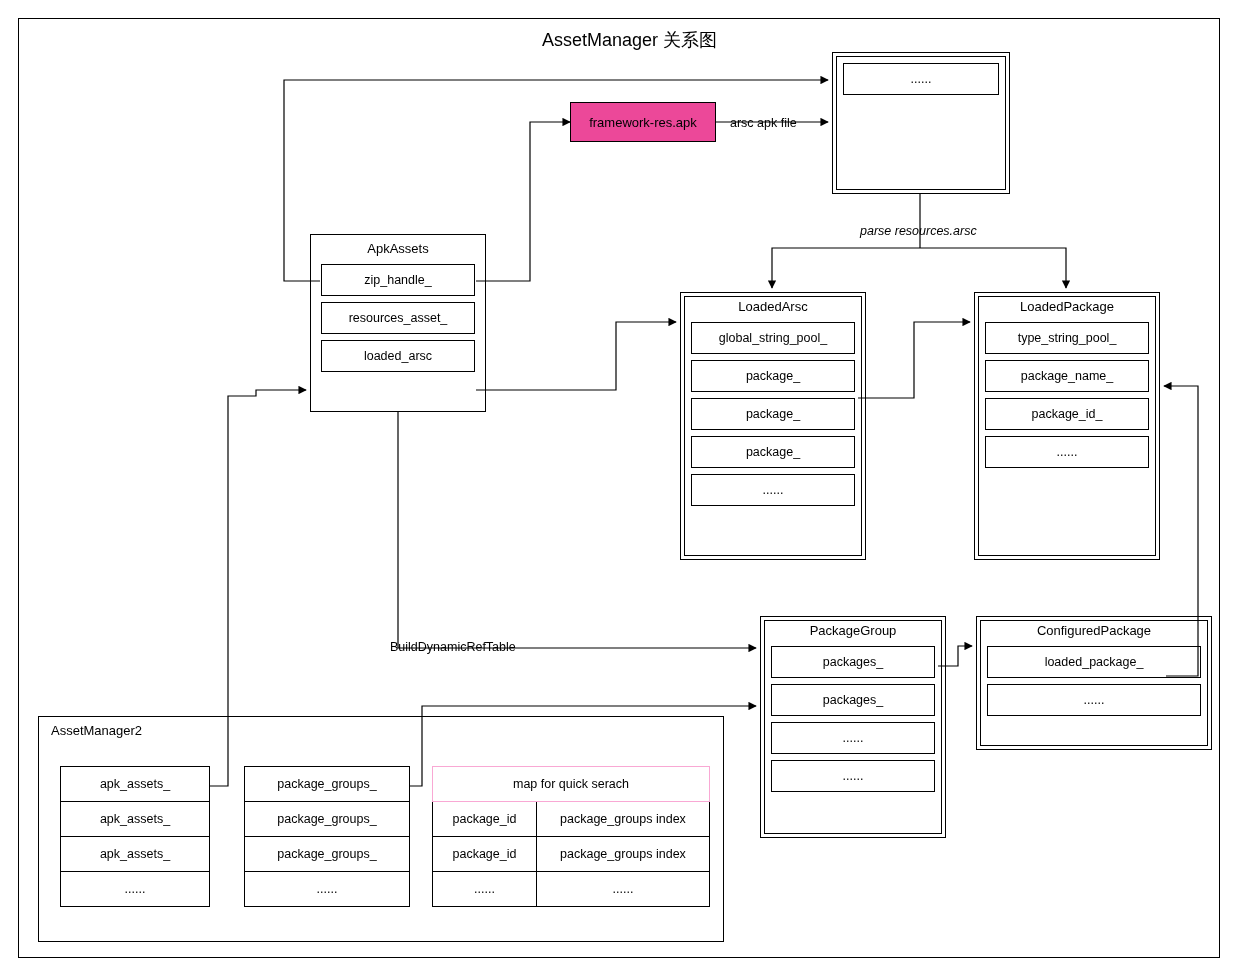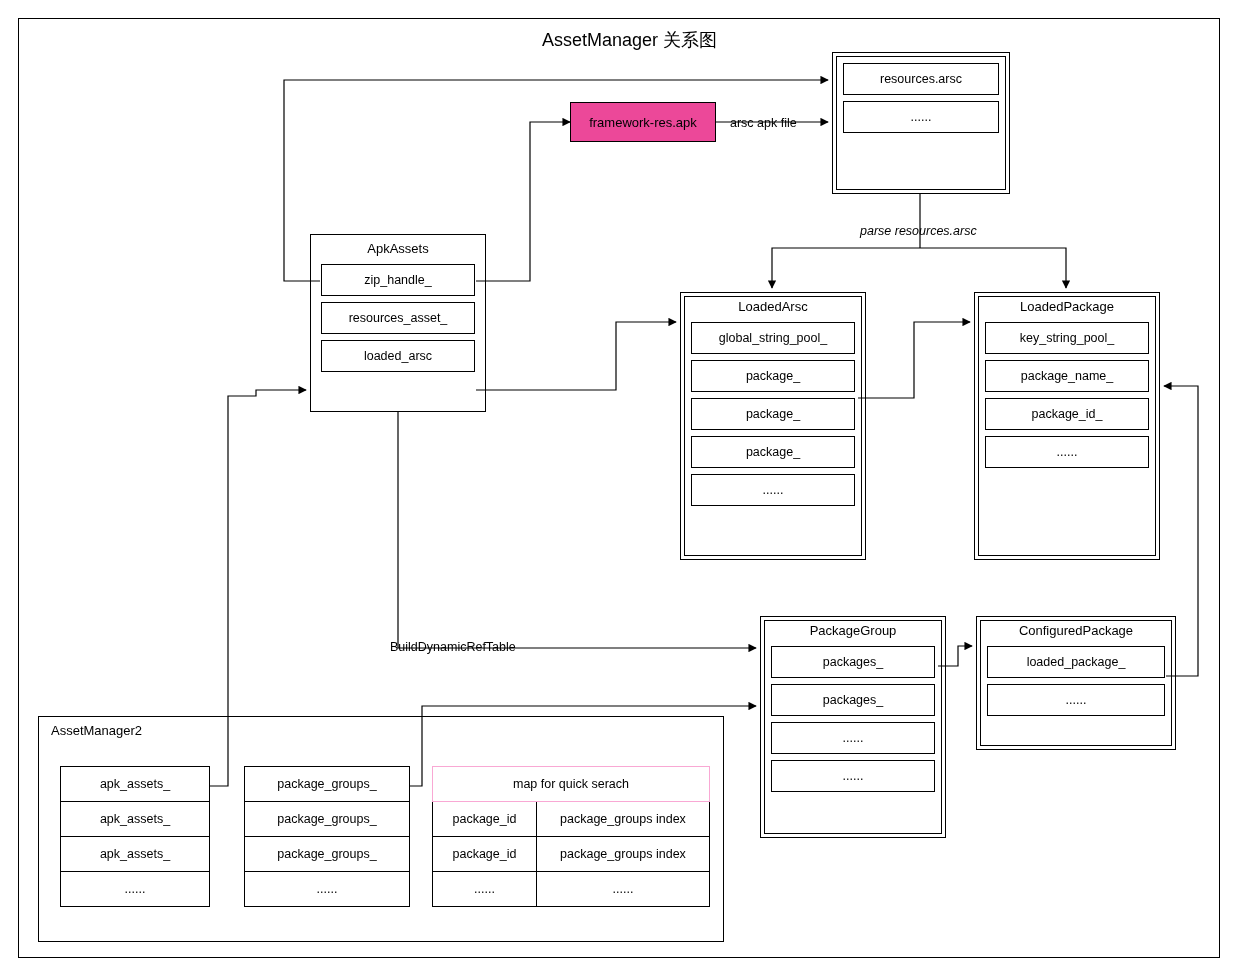--- a/index.html
+++ b/index.html
@@ -88,21 +88,20 @@
 
   <div class="label" style="left:540px; top:28px; font-size:18px;">AssetManager 关系图</div>
 
   <div class="simple-box" style="left:570px; top:102px; width:146px; height:40px;">
     <span>framework-res.apk</span>
   </div>
 
   <div class="label" style="left:728px; top:116px;">arsc apk file</div>
 
   <div class="node dbl" style="left:832px; top:52px; width:178px; height:142px; padding-top:4px;">
-    <div class="row">resources.arsc</div>
     <div class="row">......</div>
   </div>
 
   <div class="label" style="left:858px; top:224px;font-style:italic;">parse resources.arsc</div>
 
   <div class="node" style="left:310px; top:234px; width:176px; height:178px;">
     <div class="title">ApkAssets</div>
     <div class="row">zip_handle_</div>
     <div class="row">resources_asset_</div>
     <div class="row">loaded_arsc</div>
@@ -112,37 +111,37 @@
     <div class="title">LoadedArsc</div>
     <div class="row">global_string_pool_</div>
     <div class="row">package_</div>
     <div class="row">package_</div>
     <div class="row">package_</div>
     <div class="row">......</div>
   </div>
 
   <div class="node dbl" style="left:974px; top:292px; width:186px; height:268px;">
     <div class="title">LoadedPackage</div>
-    <div class="row">key_string_pool_</div>
+    <div class="row">type_string_pool_</div>
     <div class="row">package_name_</div>
     <div class="row">package_id_</div>
     <div class="row">......</div>
   </div>
 
   <div class="label" style="left:388px; top:640px;">BuildDynamicRefTable</div>
 
   <div class="node dbl" style="left:760px; top:616px; width:186px; height:222px;">
     <div class="title">PackageGroup</div>
     <div class="row">packages_</div>
     <div class="row">packages_</div>
     <div class="row">......</div>
     <div class="row">......</div>
   </div>
 
-  <div class="node dbl" style="left:976px; top:616px; width:200px; height:134px;">
+  <div class="node dbl" style="left:976px; top:616px; width:236px; height:134px;">
     <div class="title">ConfiguredPackage</div>
     <div class="row">loaded_package_</div>
     <div class="row">......</div>
   </div>
 
   <div class="node" style="left:38px; top:716px; width:686px; height:226px;">
     <div class="title" style="text-align:left; padding-left:12px;">AssetManager2</div>
   </div>
 
   <table class="tbl" style="left:60px; top:766px; width:150px;">

